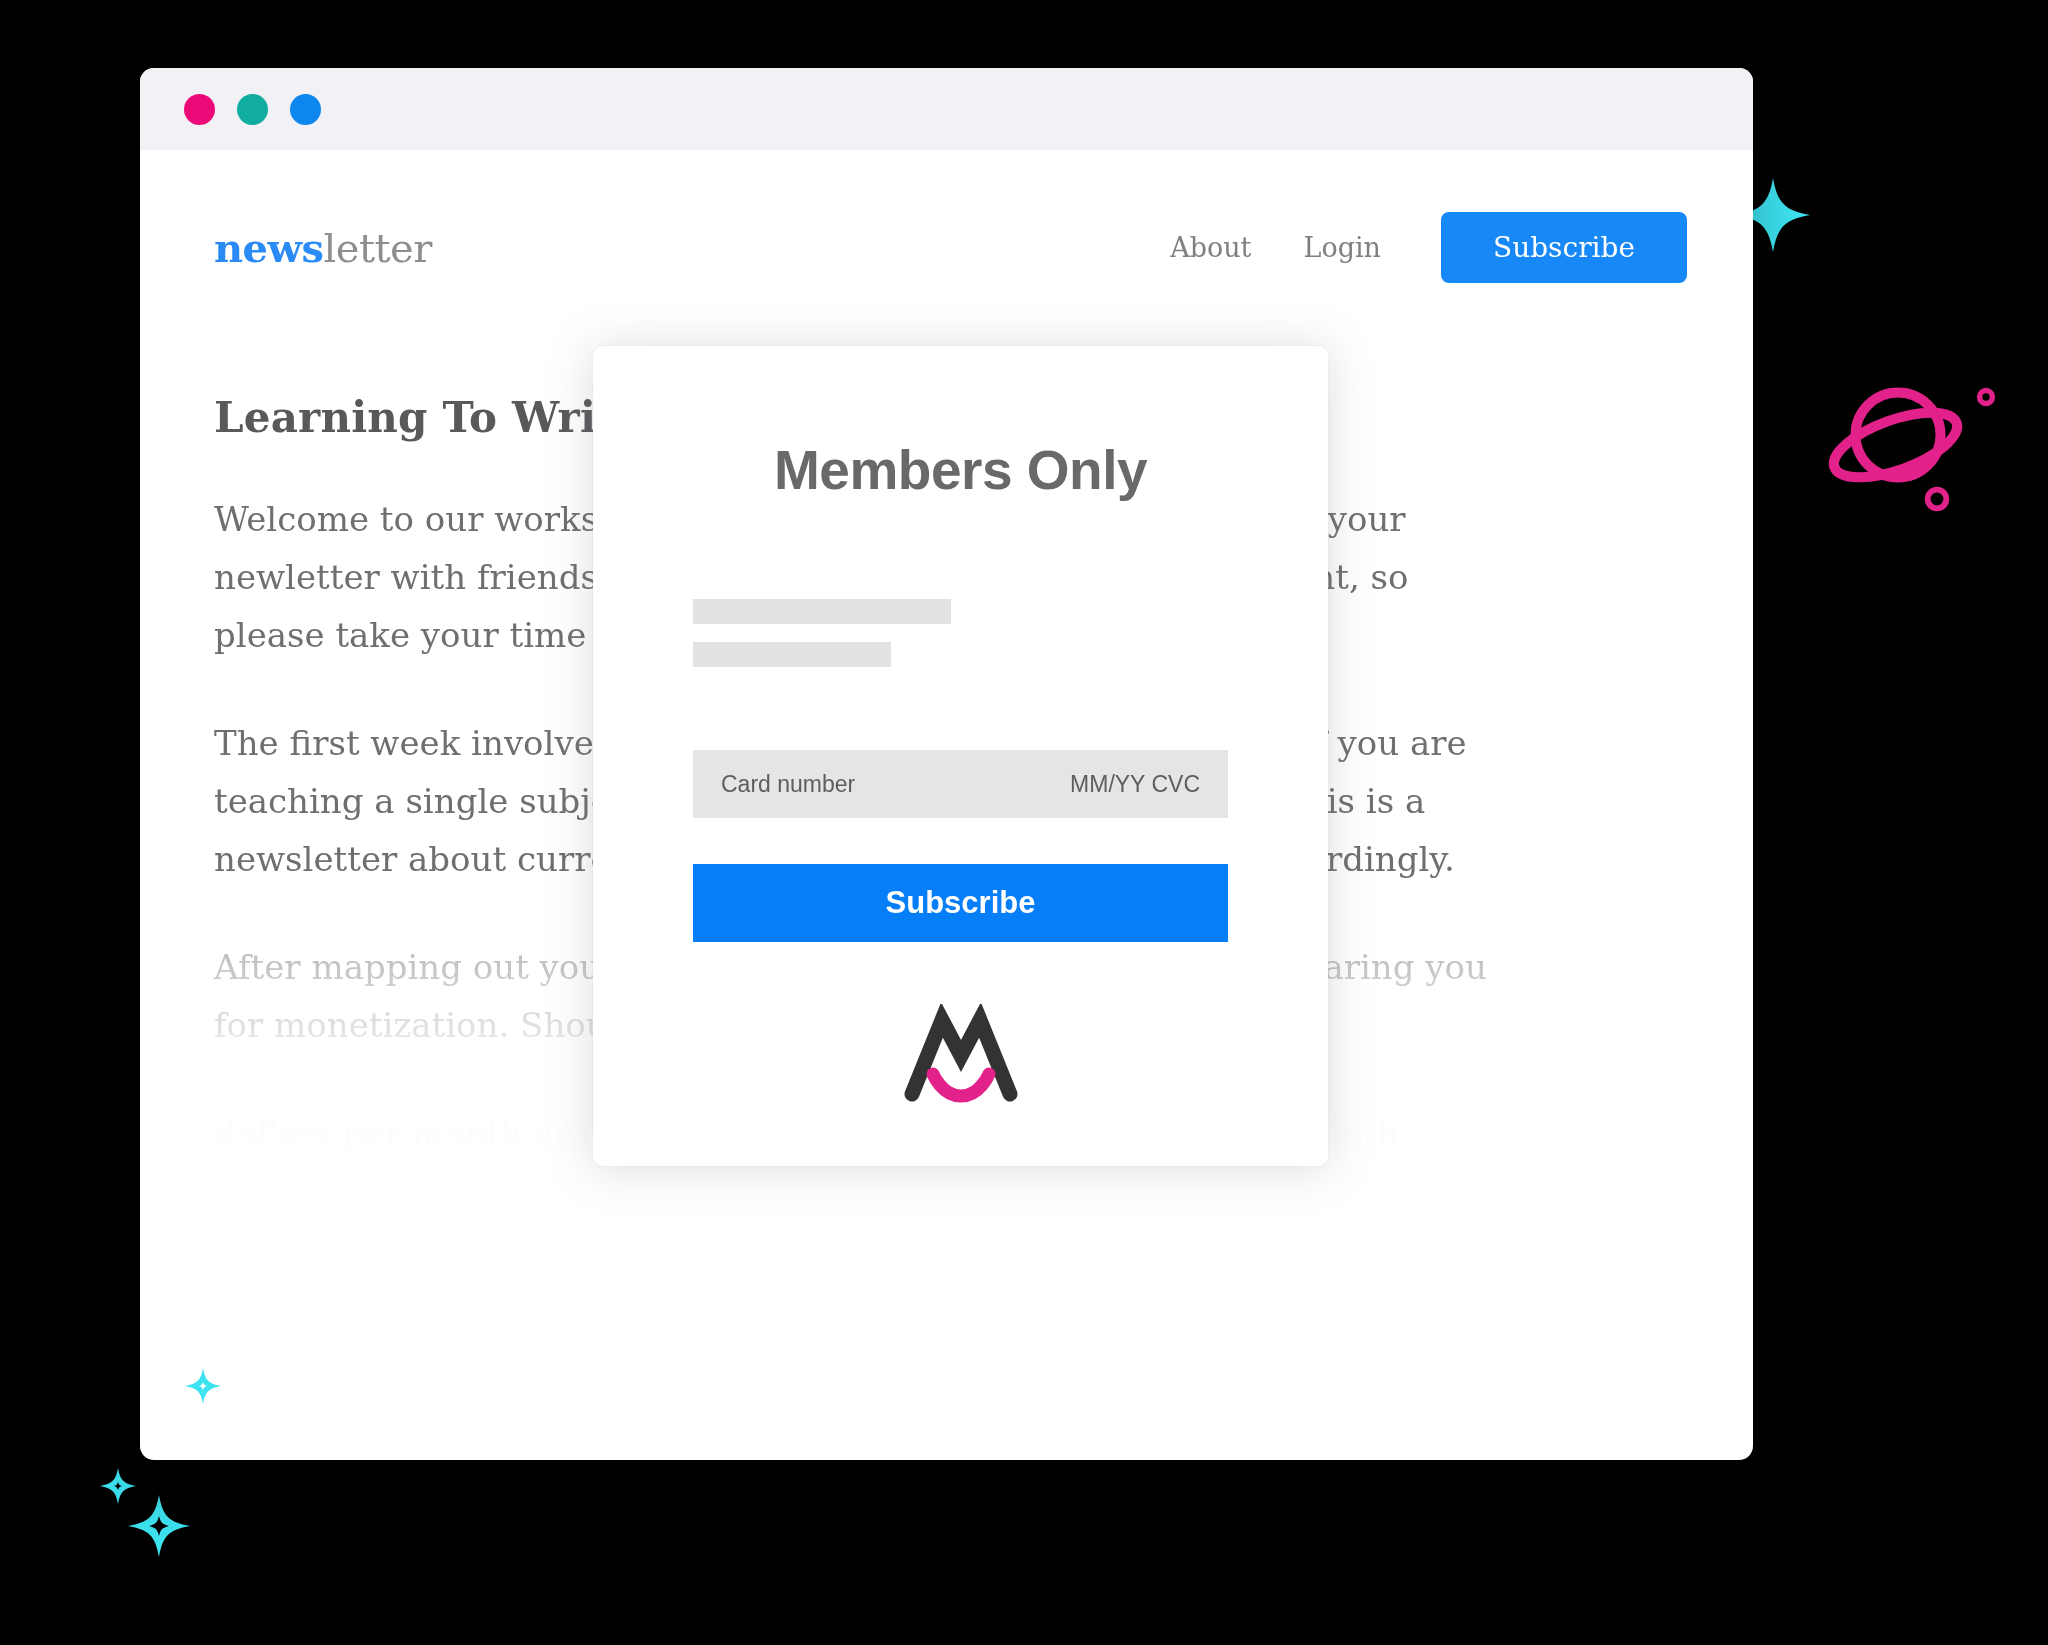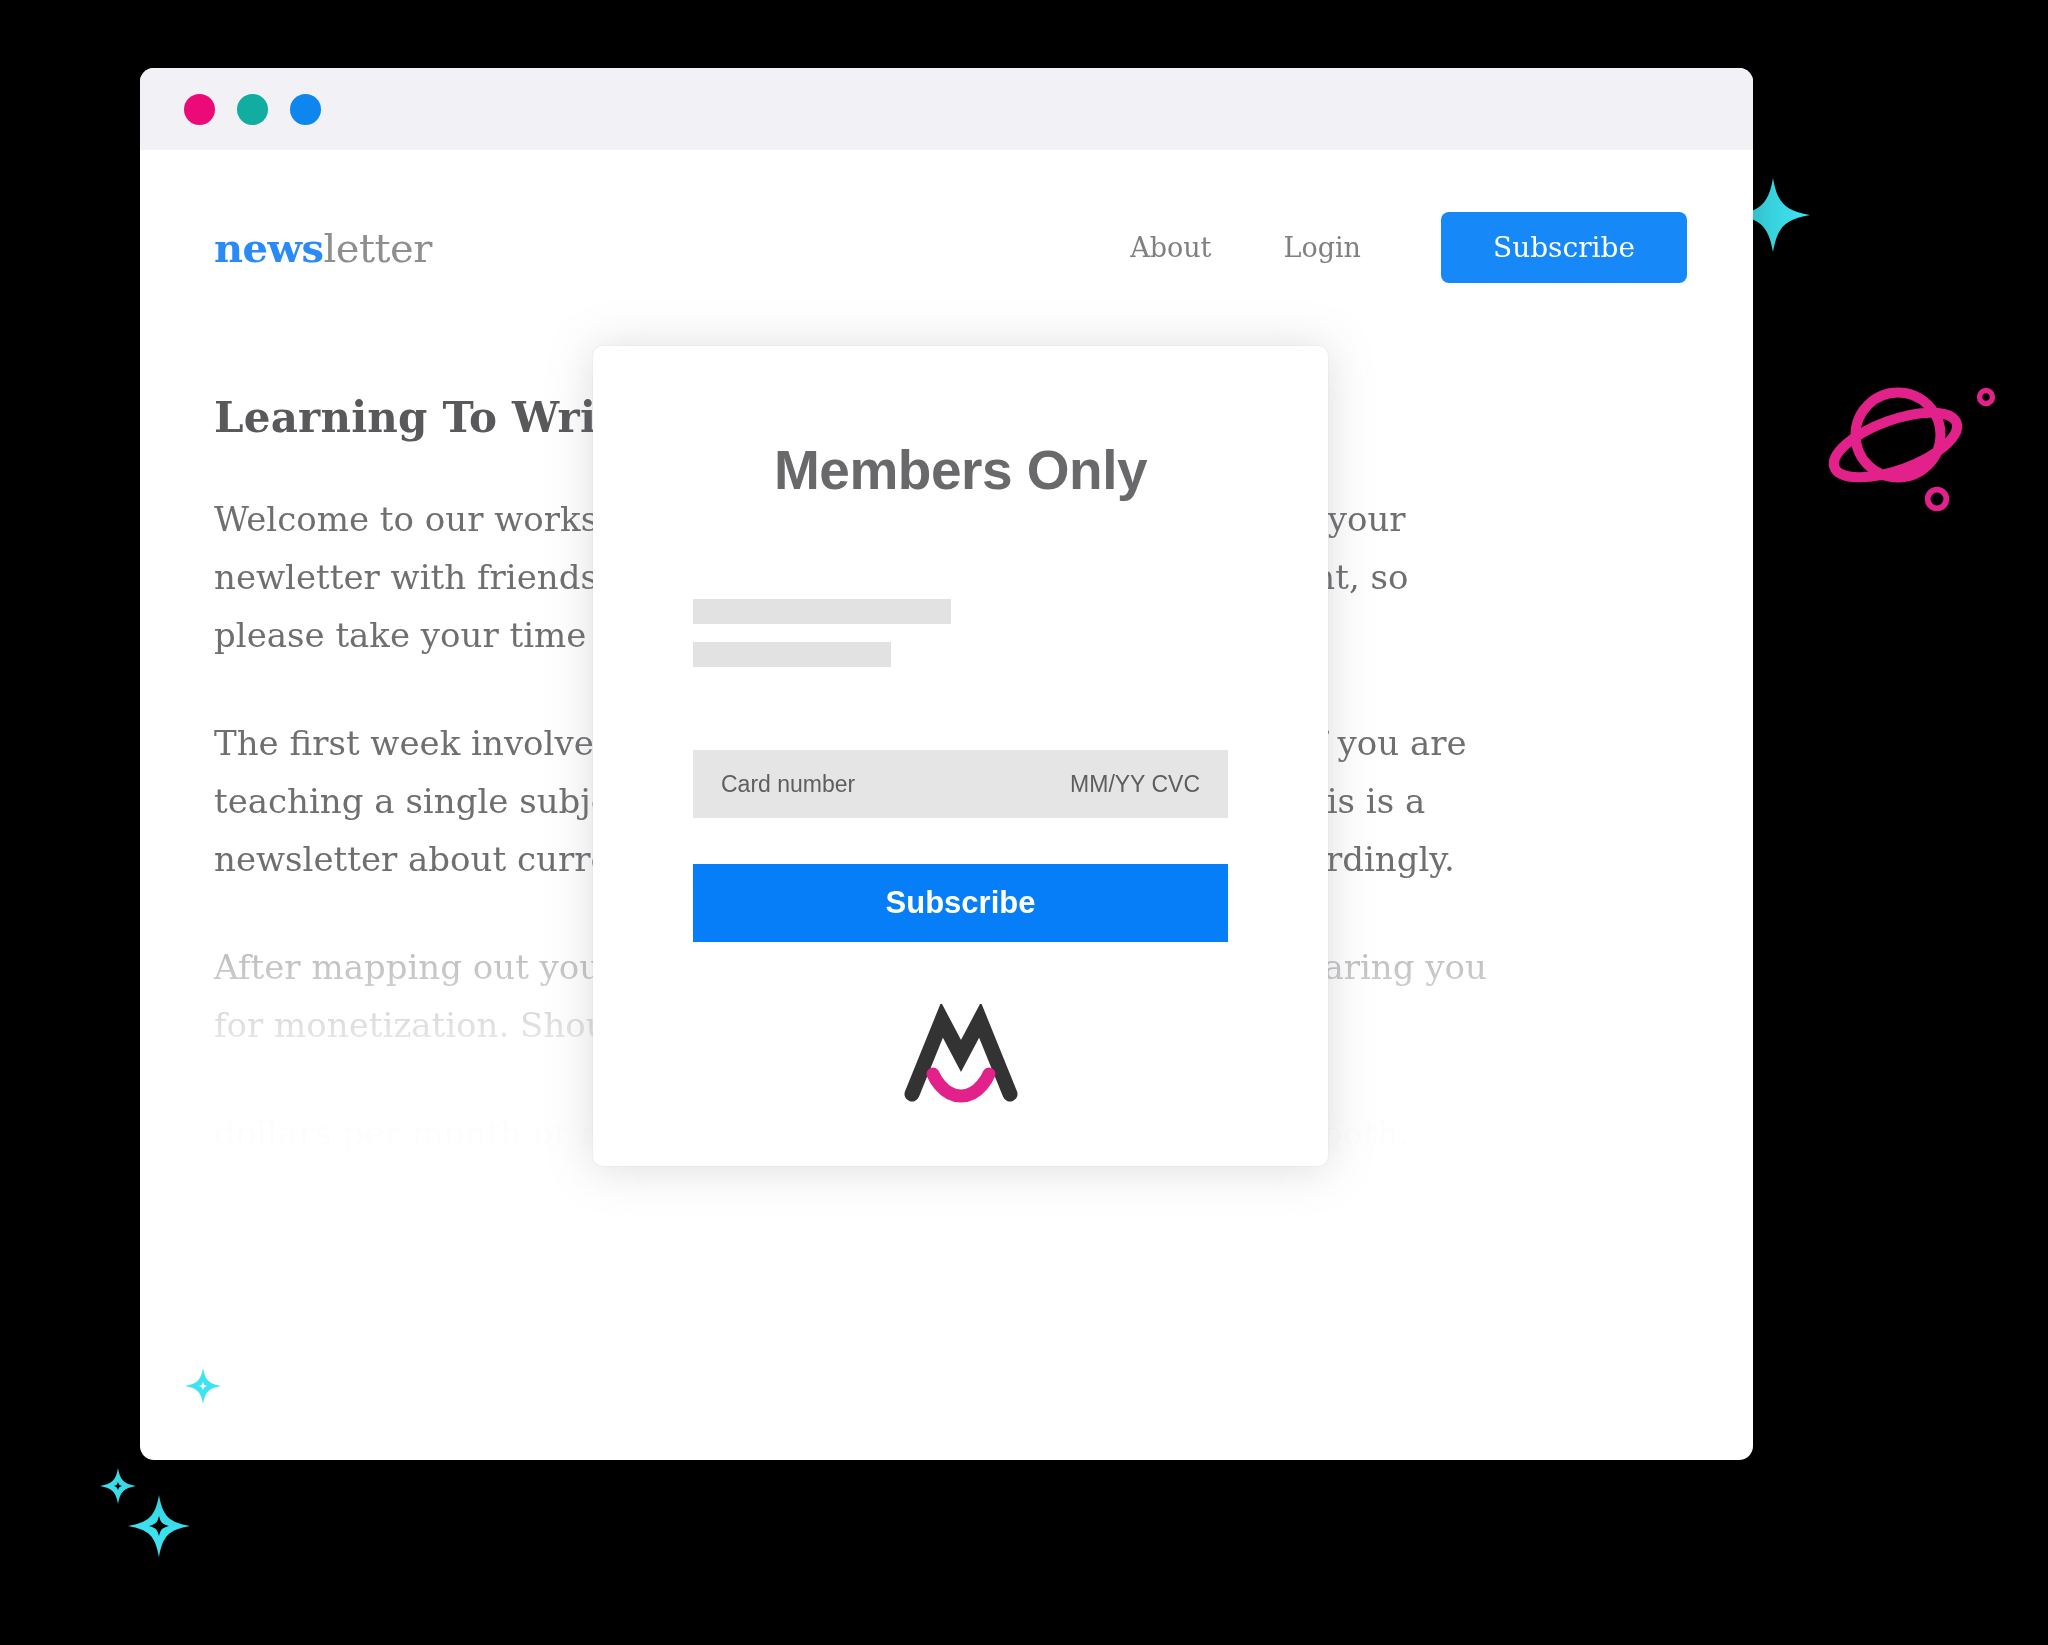--- a/index.html
+++ b/index.html
@@ -60,21 +60,21 @@
     font-weight: 700;
     letter-spacing: -0.5px;
     white-space: nowrap;
   }
   #logo .news   { color: #2a8af6; }
   #logo .letter { color: #8e8e8e; font-weight: 400; }
 
   #nav {
     display: flex;
     align-items: center;
-    gap: 72px;
+    gap: 52px;
   }
   .nav-link {
     font-family: "DejaVu Serif", "Liberation Serif", serif;
     font-size: 27px;
     color: #808080;
     text-decoration: none;
     white-space: nowrap;
   }
   #nav-subscribe {
     font-family: "DejaVu Serif", "Liberation Serif", serif;

